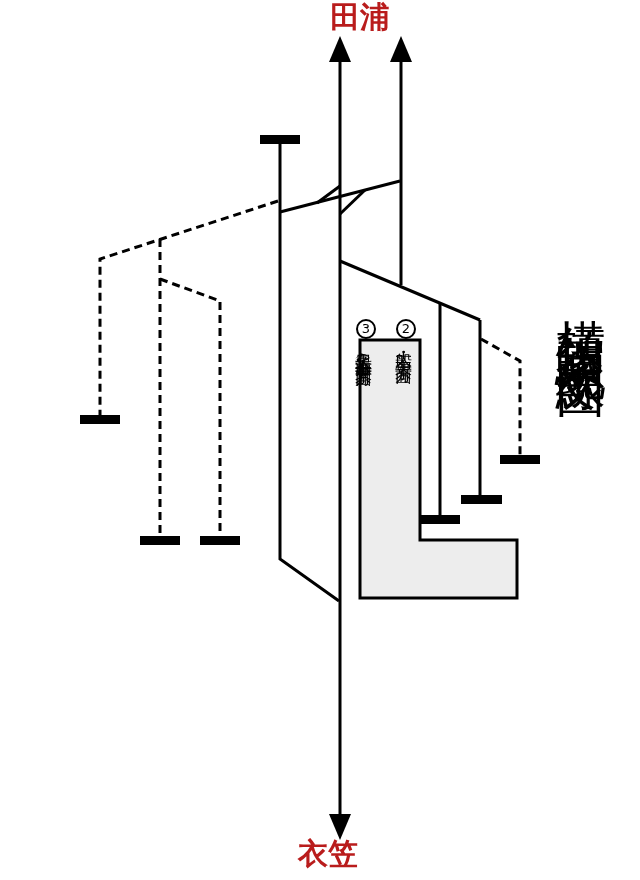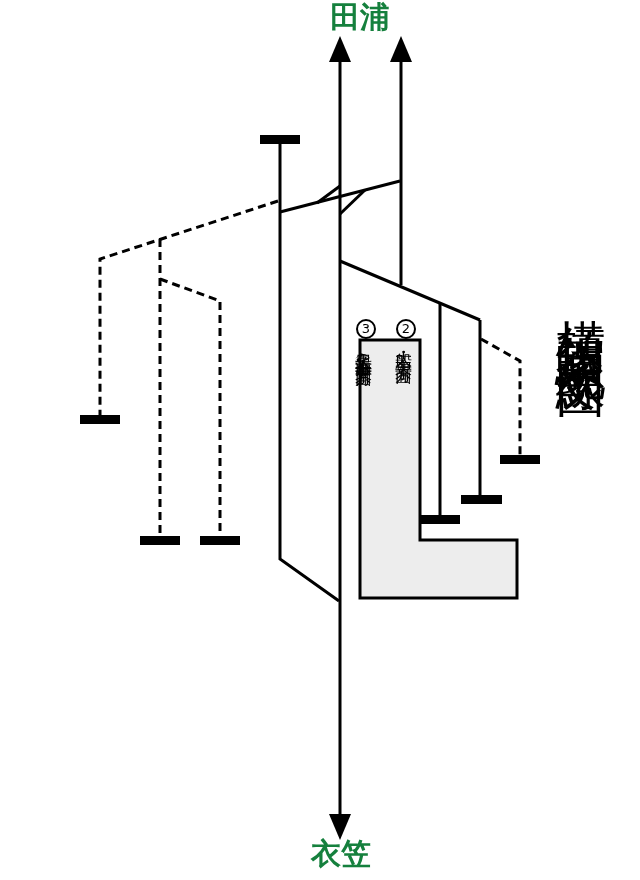--- a/index.html
+++ b/index.html
@@ -15,30 +15,30 @@
     background: #ffffff;
     overflow: hidden;
   }
   .stage svg {
     position: absolute;
     left: 0;
     top: 0;
   }
   .station-label {
     position: absolute;
-    color: #15803d;
+    color: #b91c1c;
     font-size: 30px;
     font-weight: bold;
     line-height: 1.05;
     letter-spacing: 0px;
     white-space: nowrap;
     transform: translateX(-50%);
   }
   .station-top    { left: 360px; top: 1px; }
-  .station-bottom { left: 341px; top: 838px; }
+  .station-bottom { left: 328px; top: 838px; }
   .diagram-title {
     position: absolute;
     left: 556px;
     top: 279px;
     color: #000;
     font-size: 50px;
     line-height: 1.0;
     letter-spacing: 9px;
     writing-mode: vertical-rl;
     text-orientation: mixed;

